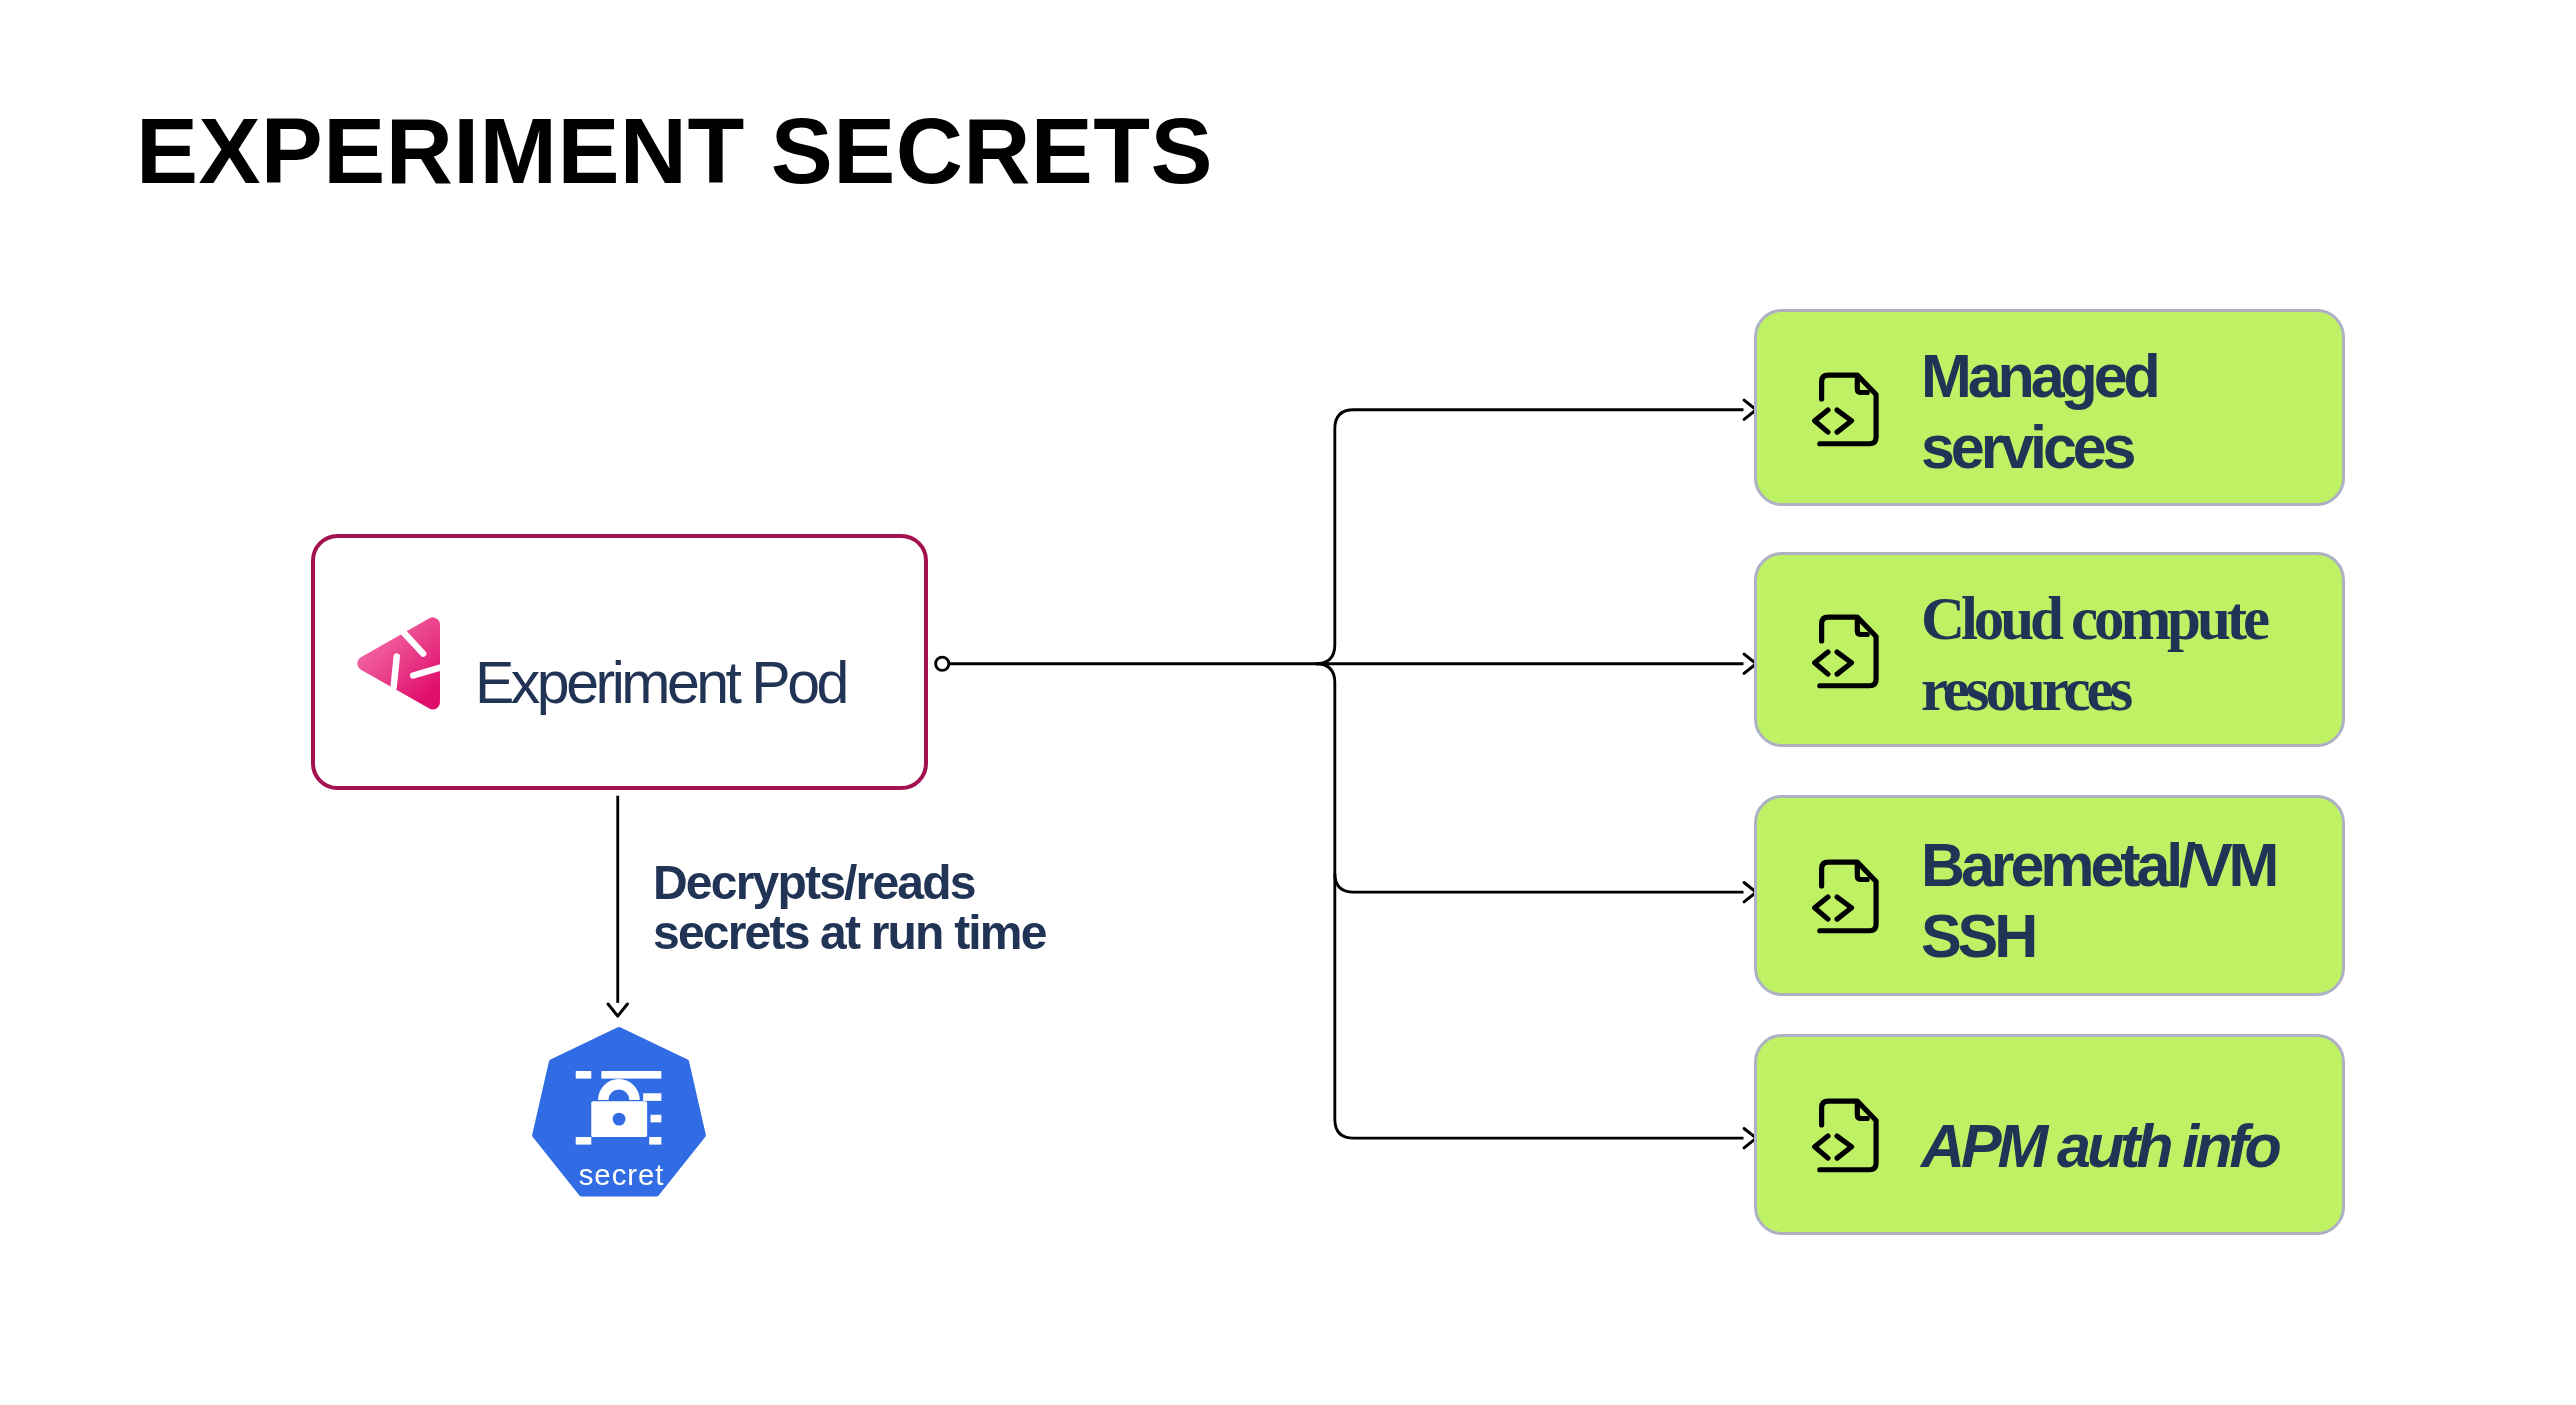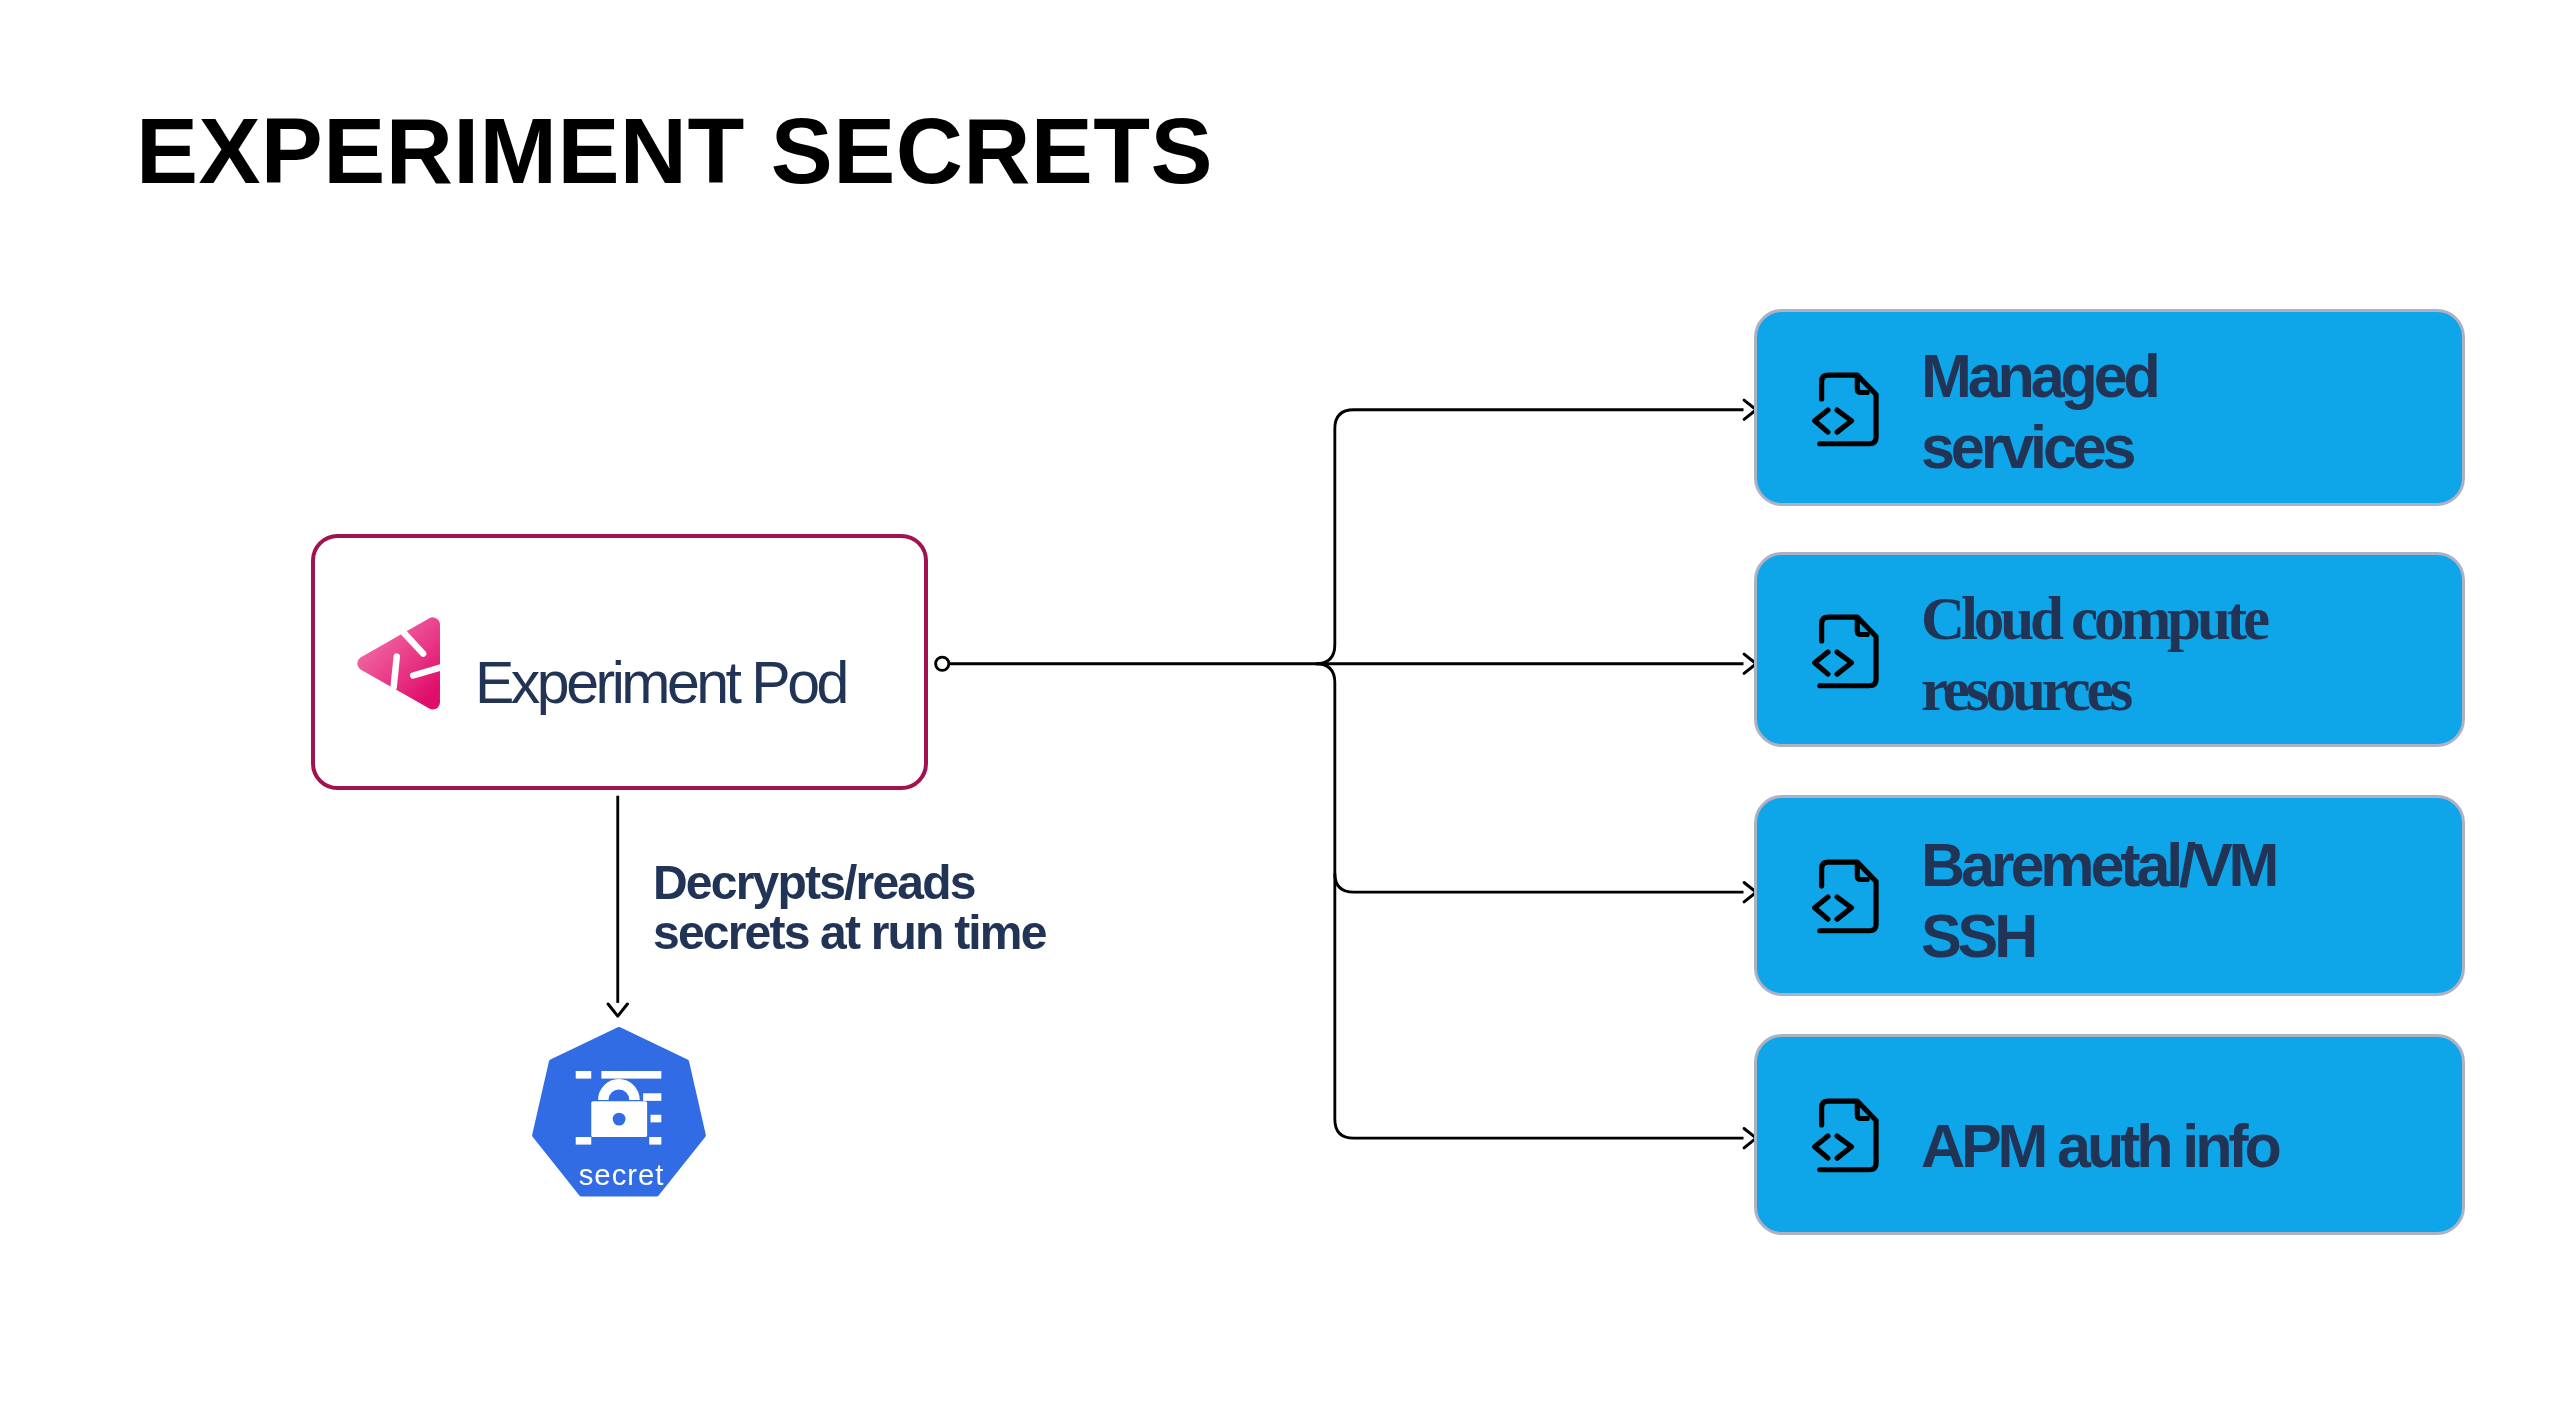--- a/index.html
+++ b/index.html
@@ -7,22 +7,22 @@
           font-family:"Liberation Sans",sans-serif;}
   .abs{position:absolute;}
   #title{left:136px;top:105px;font-size:93px;font-weight:700;color:#000;
          letter-spacing:0.4px;white-space:nowrap;line-height:93px;}
   #pod{left:311px;top:534px;width:617px;height:256px;box-sizing:border-box;
        border:4.7px solid #A21150;border-radius:26.5px;background:#fff;}
   #podlabel{left:475px;top:654px;font-size:59px;font-weight:400;color:#223455;
             line-height:59px;white-space:nowrap;letter-spacing:-3.5px;}
   #note{left:653px;top:858px;font-size:48px;font-weight:700;color:#223455;
         line-height:50px;letter-spacing:-1.8px;white-space:nowrap;}
-  .rbox{left:1754px;width:711px;box-sizing:border-box;border:3.8px solid #AEB1C4;
-        border-radius:28px;background:#0ea5e9;}
+  .rbox{left:1754px;width:591px;box-sizing:border-box;border:3.8px solid #AEB1C4;
+        border-radius:28px;background:#bef264;}
   .rtext{position:absolute;left:164px;font-size:61px;font-weight:700;color:#223455;
          line-height:71px;letter-spacing:-4.1px;white-space:nowrap;}
   .ricon{position:absolute;left:55px;}
 </style>
 </head>
 <body>
 <div id="canvas">
 
   <svg class="abs" id="wires" style="left:0;top:0" width="2576" height="1406" viewBox="0 0 2723 1486" fill="none">
     <defs>
@@ -96,21 +96,21 @@
         <use href="#fcode"></use>
       </svg>
     <div class="rtext" style="top:28px">Cloud compute<br>resources</div>
   </div>
   <div class="abs rbox" style="top:795px;height:201px;">
     <svg class="ricon" style="top:61px" width="67" height="75" viewBox="0 0 71 79">
         <use href="#fcode"></use>
       </svg>
     <div class="rtext" style="top:32px">Baremetal/VM<br>SSH</div>
   </div>
-  <div class="abs rbox" style="top:1034px;height:201px;">
+  <div class="abs rbox" style="top:1034px;height:201px;font-style:italic;">
     <svg class="ricon" style="top:61px" width="67" height="75" viewBox="0 0 71 79">
         <use href="#fcode"></use>
       </svg>
     <div class="rtext" style="top:74px">APM auth info</div>
   </div>
 
   <div class="abs" id="title">EXPERIMENT SECRETS</div>
 </div>
 
 

